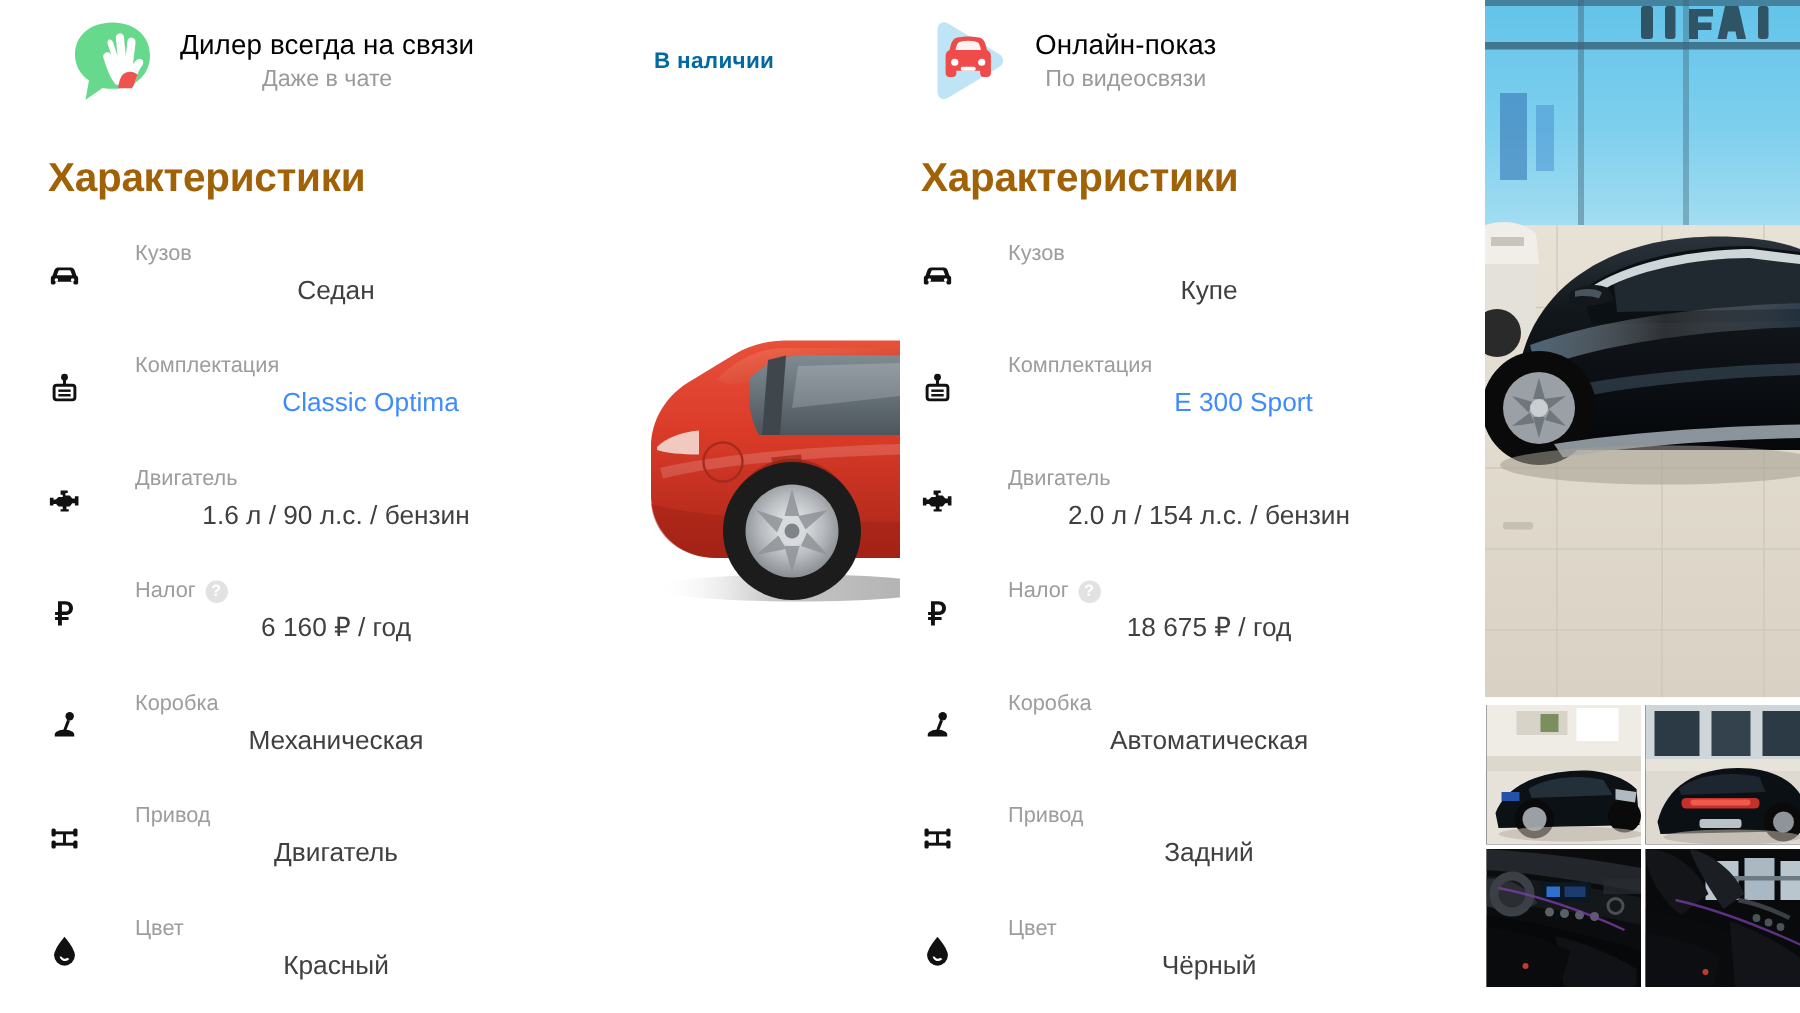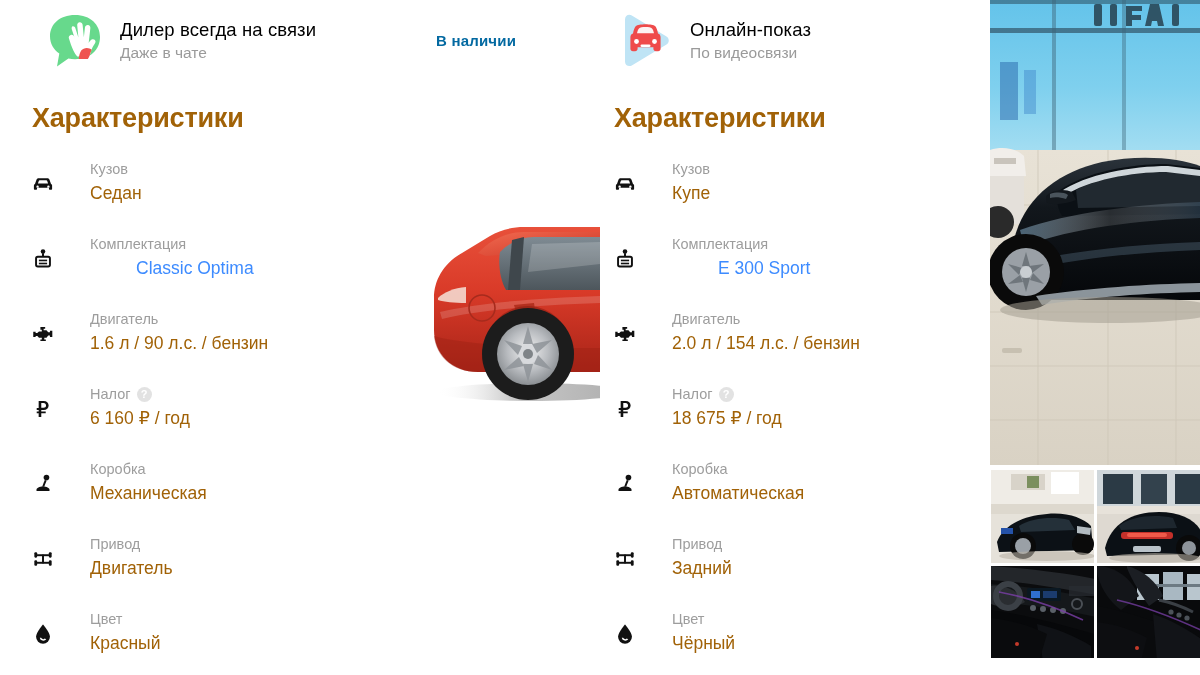--- a/index.html
+++ b/index.html
@@ -2,21 +2,21 @@
 <html><head>
 <meta charset="utf-8">
 <style>
   * { box-sizing: border-box; margin: 0; padding: 0; }
   html, body {
     width: 1200px; height: 675px;
     background: #ffffff;
     font-family: "Liberation Sans", "DejaVu Sans", sans-serif;
     overflow: hidden;
   }
-  .page { position: relative; width: 1200px; height: 675px; background:#fff; }
+  .page { position: relative; width: 1200px; height: 675px; background:#fff;text-align:center; }
 
   
   .col { position: absolute; top: 0; height: 675px; }
   .col-left  { left: 0;   width: 600px; }
   .col-right { left: 582px; width: 408px; }
 
   
   .promo { position: absolute; display: flex; align-items: center; gap: 14px; }
   .promo-left  { left: 44px; top: 10px; }
   .promo-right { left: 32px; top: 10px; }
@@ -48,21 +48,21 @@
   .spec-row { position: relative; height: 75px; }
   .spec-icon {
     position: absolute; left: 0; top: 9px; width: 30px; height: 30px;
     display: flex; align-items: center; justify-content: center;
   }
   .spec-body { margin-left: 62px; padding-top: 1px; }
   .spec-label {
     font-size: 14.5px; color: #9d9d9d; line-height: 17px;
     display: flex; align-items: center; gap: 6px;
   }
-  .spec-value { font-size: 17.5px; color: #a16207; line-height: 26px; margin-top: 2px; }
+  .spec-value { font-size: 17.5px; color: #404040; line-height: 26px; margin-top: 2px; }
   .spec-value.link { color: #3d8bff; margin-left: 46px; }
   .help-badge {
     display: inline-flex; align-items: center; justify-content: center;
     width: 15px; height: 15px; border-radius: 50%;
     background: #e2e2e2; color: #ffffff; font-size: 11px; font-weight: bold;
     line-height: 1;
   }
 
   
   .car-photo {

